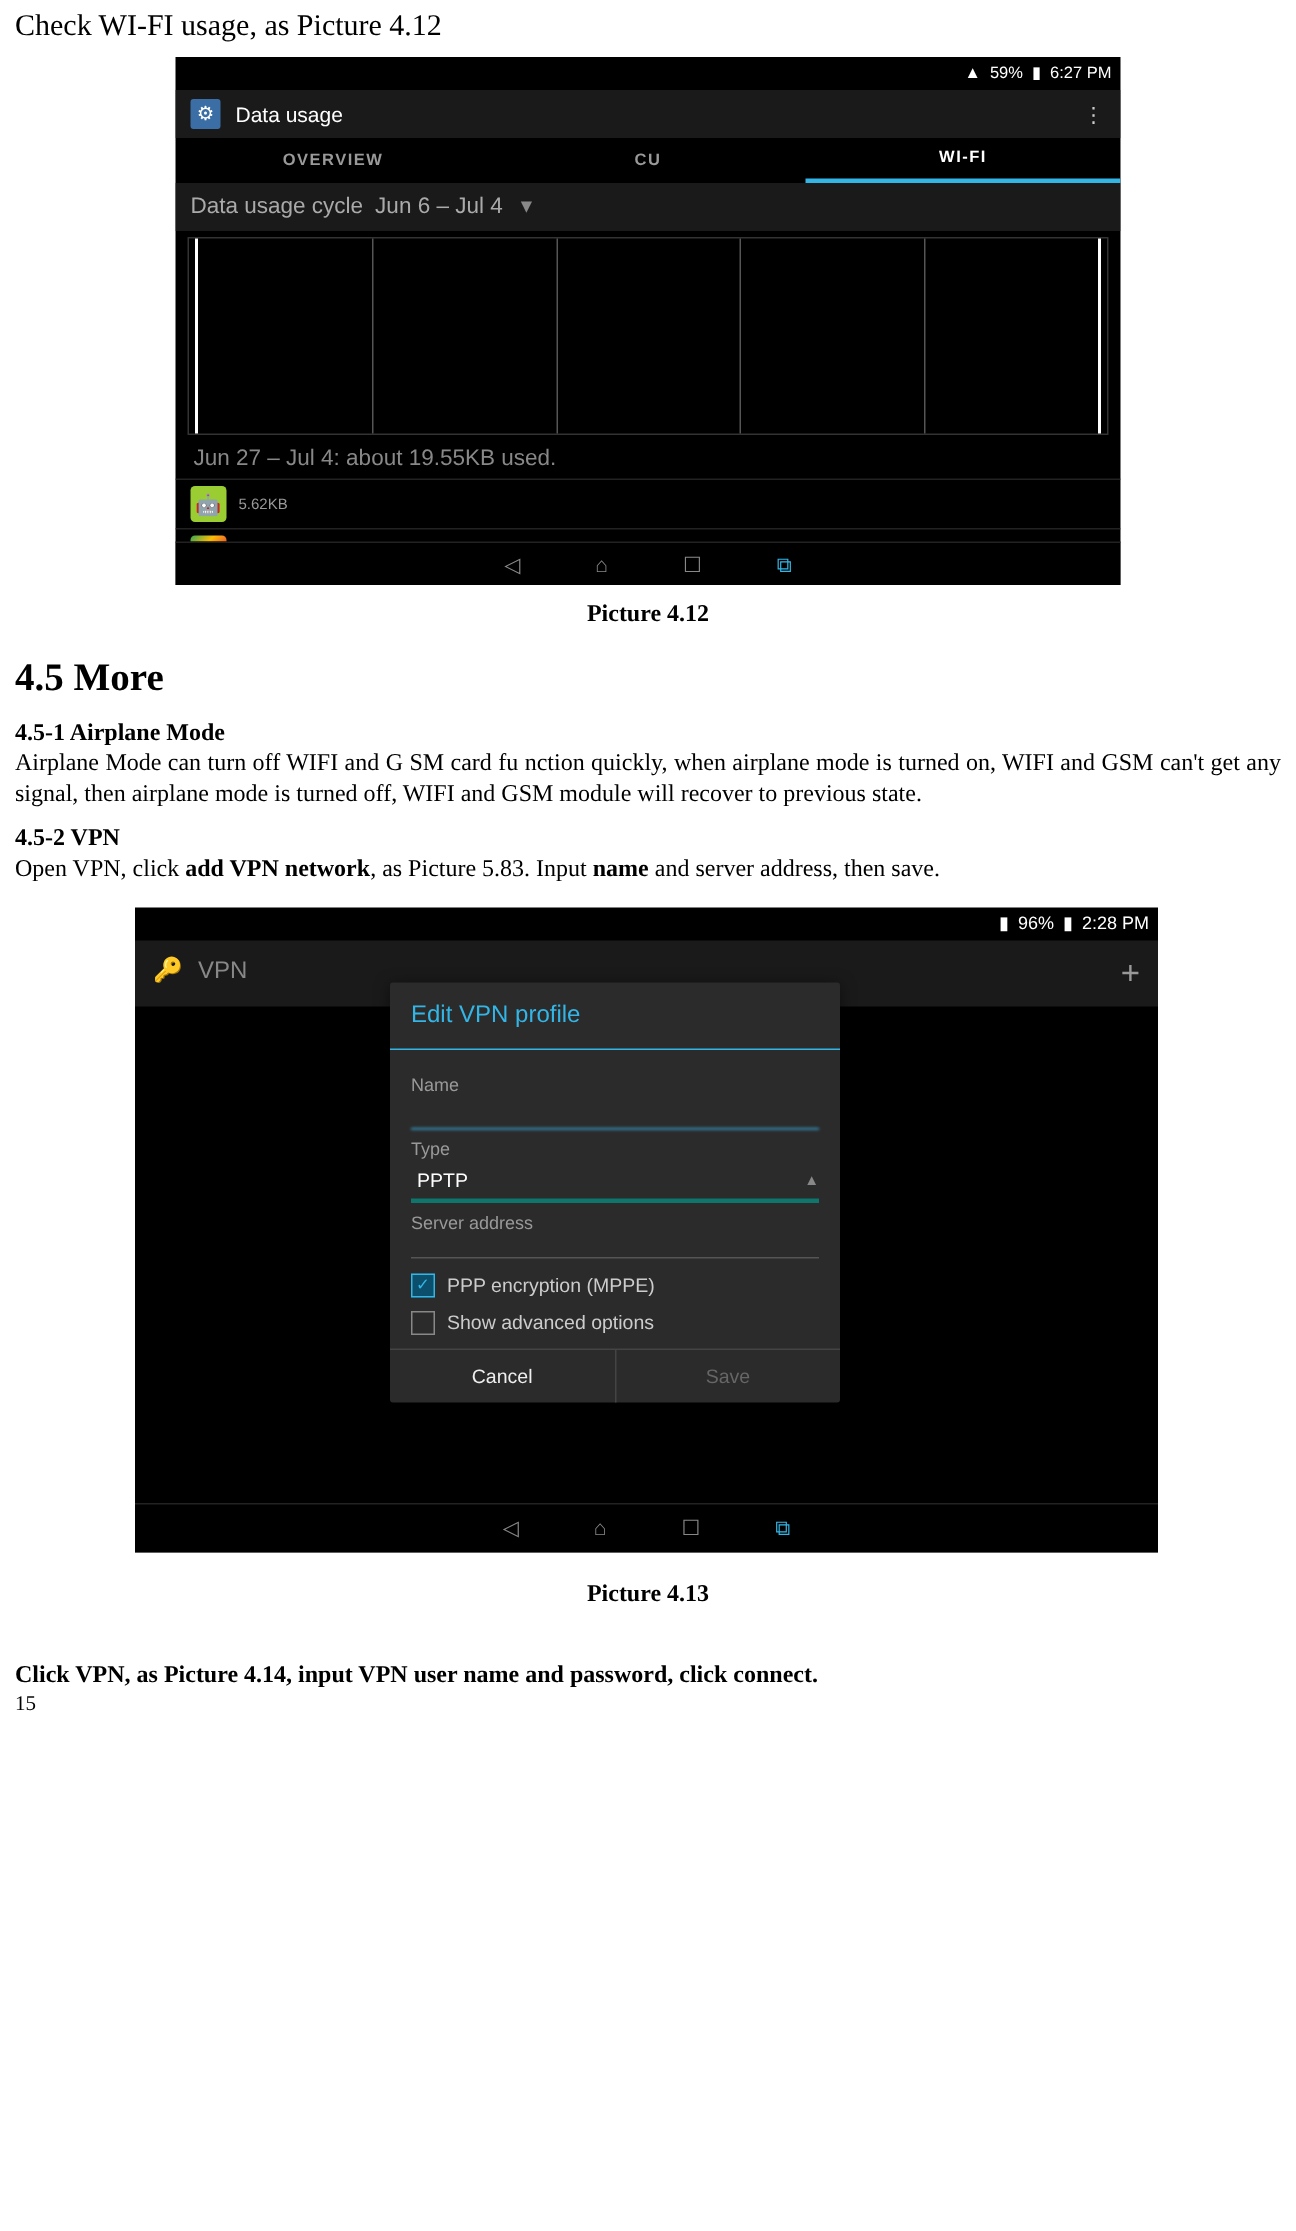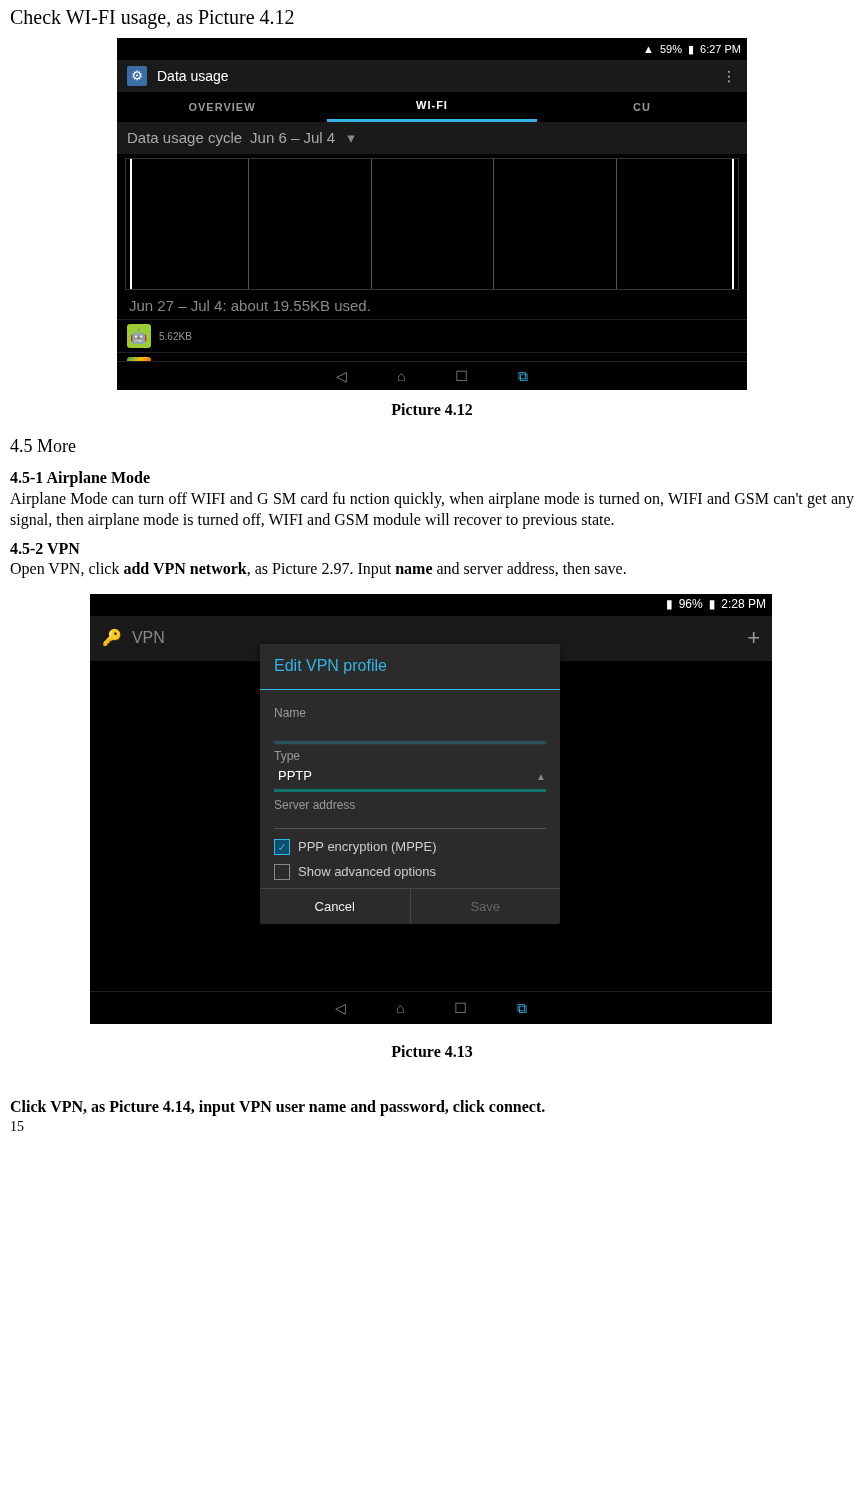--- a/index.html
+++ b/index.html
@@ -19,22 +19,22 @@
       font-size: 20px;
       margin: 4px 0 8px 0;
     }
     .caption {
       text-align: center;
       font-weight: bold;
       font-size: 16px;
       margin: 10px 0;
     }
     .section-title {
-      font-size: 18px;
-      font-weight: normal;
+      font-size: 26px;
+      font-weight: bold;
       margin: 14px 0 10px 0;
     }
     .subsection-title {
       font-weight: bold;
       font-size: 16px;
       margin: 8px 0 0 0;
     }
     .body-text {
       font-size: 16px;
       margin: 0 0 0 0;
@@ -326,22 +326,22 @@
       <span>▮</span>
       <span>6:27 PM</span>
     </div>
     <div class="header">
       <span class="gear-icon">⚙</span>
       <span class="header-title">Data usage</span>
       <span class="overflow-dots">⋮</span>
     </div>
     <div class="tabs1">
       <div class="tab">OVERVIEW</div>
+      <div class="tab">CU</div>
       <div class="tab active">WI-FI</div>
-      <div class="tab">CU</div>
     </div>
     <div class="cycle-row">
       <span>Data usage cycle</span>
       <span>Jun 6 – Jul 4</span>
       <span style="margin-left:4px;color:#888;">▾</span>
     </div>
     <div class="graph-area">
       <div class="graph-marker left"></div>
       <div class="graph-vline" style="left:20%"></div>
       <div class="graph-vline" style="left:40%"></div>
@@ -375,21 +375,21 @@
 
   <div class="caption">Picture 4.12</div>
 
   <div class="section-title">4.5 More</div>
 
   <div class="subsection-title">4.5-1 Airplane Mode</div>
   <div class="body-text">Airplane Mode can turn off WIFI and G SM card fu nction quickly, when airplane mode is turned on, WIFI and GSM can't get any signal, then airplane mode is turned off, WIFI and GSM module will recover to previous state.</div>
 
   <div class="subsection-title">4.5-2 VPN</div>
   <div class="body-text">
-    <span>Open VPN, click </span><span class="bold">add VPN network</span><span>, as Picture 2.97. Input </span><span class="bold">name</span><span> and server address, then save.</span>
+    <span>Open VPN, click </span><span class="bold">add VPN network</span><span>, as Picture 5.83. Input </span><span class="bold">name</span><span> and server address, then save.</span>
   </div>
 
   <div class="shot2">
     <div class="status-bar">
       <span>▮</span>
       <span>96%</span>
       <span>▮</span>
       <span>2:28 PM</span>
     </div>
     <div class="header2">

